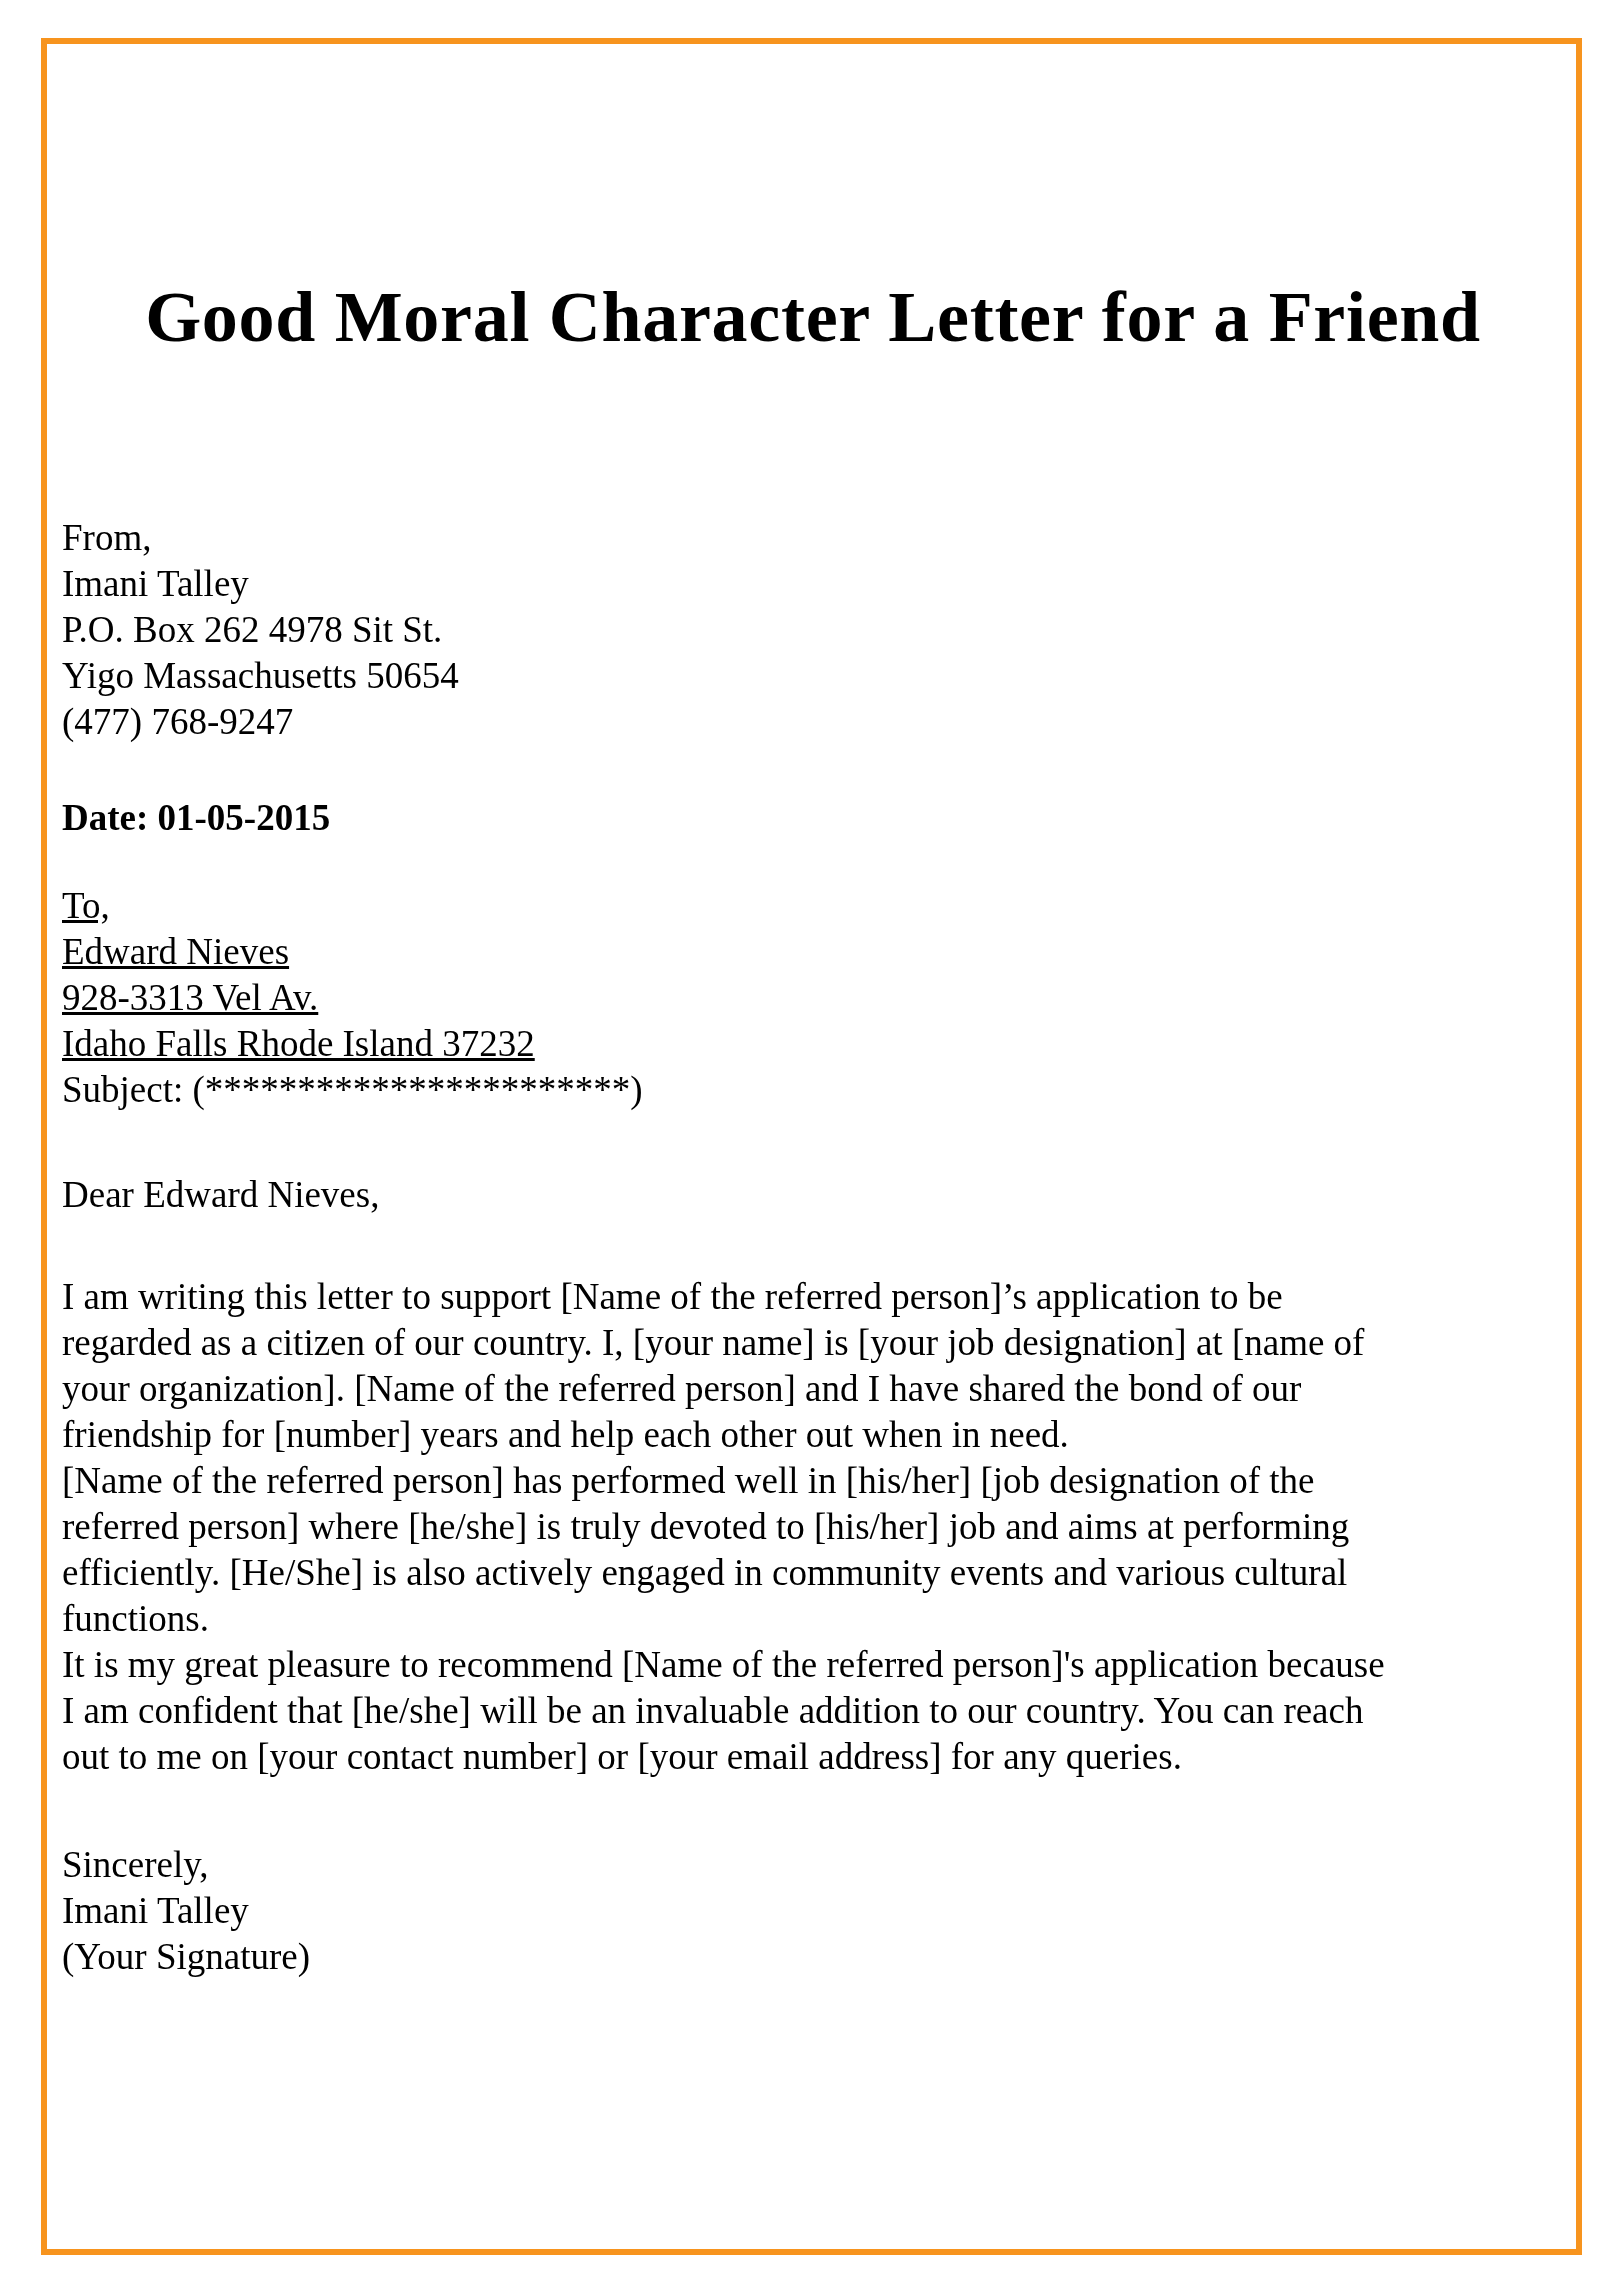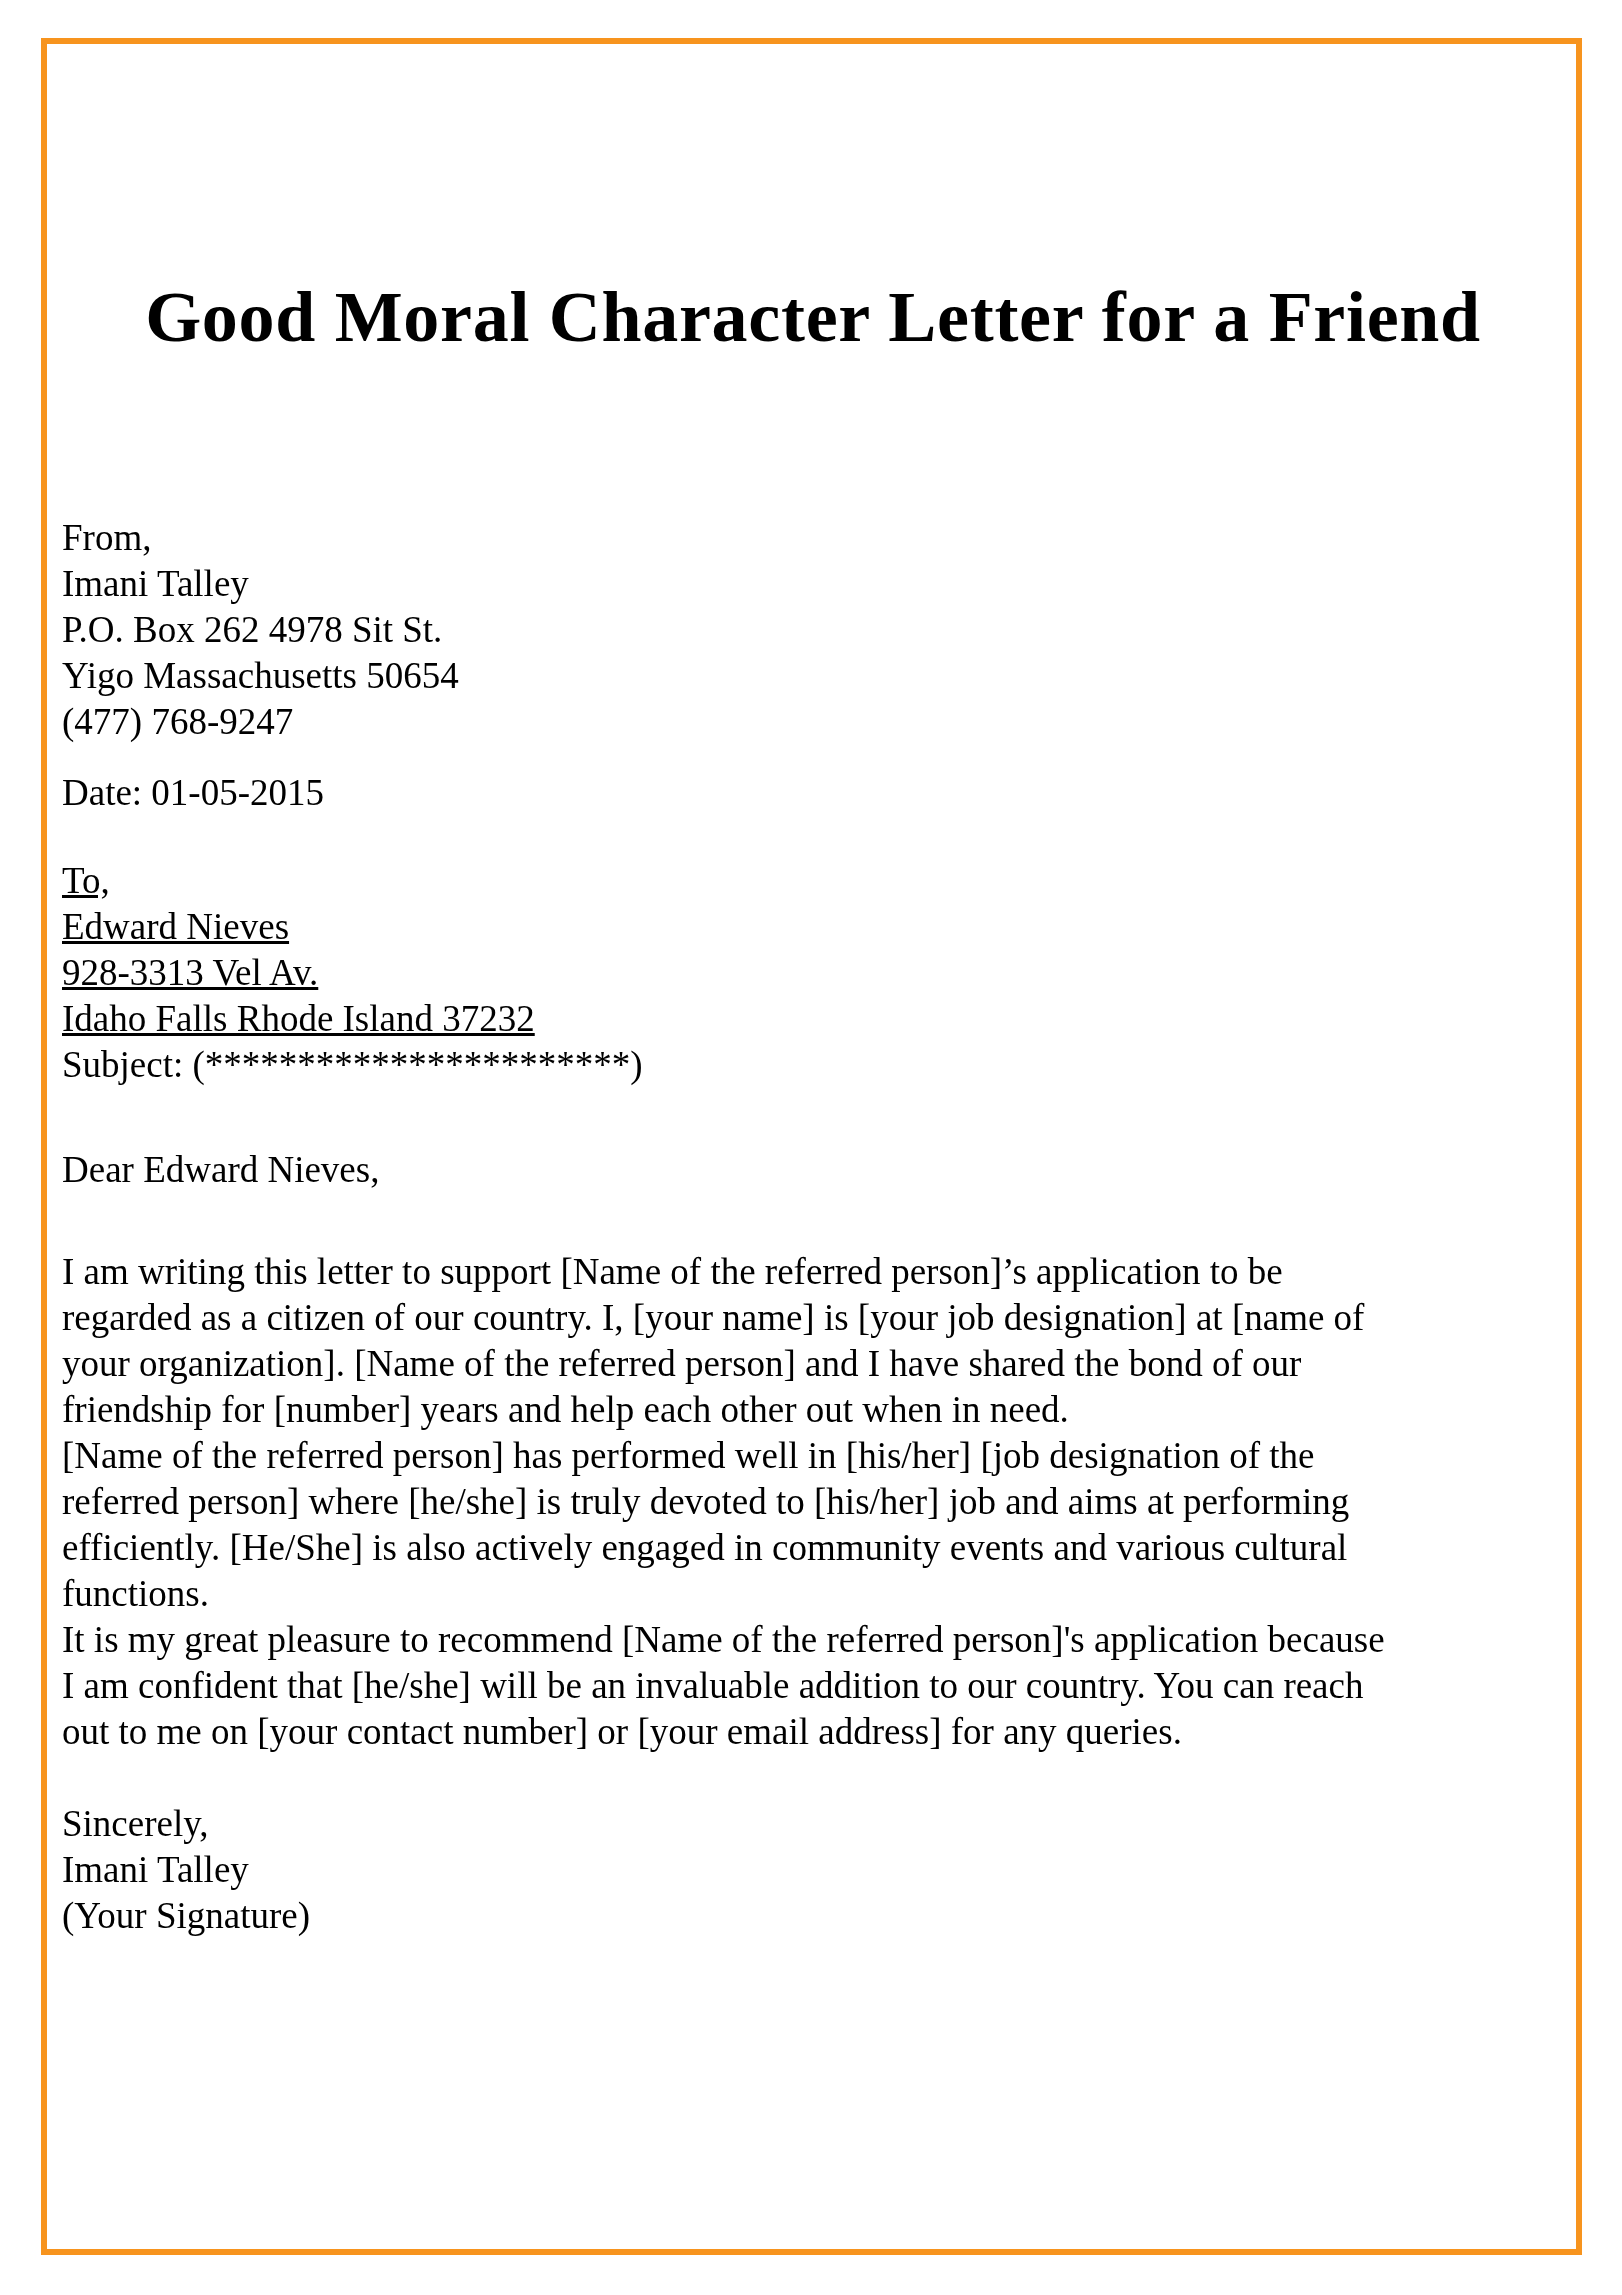--- a/index.html
+++ b/index.html
@@ -37,26 +37,26 @@
     font-weight:bold;
     text-align:center;
     letter-spacing:0.7px;
   }
   .block{
     font-size:37px;
     line-height:46px;
     white-space:pre-line;
   }
   .sender{margin-top:160px;}
-  .date{margin-top:25px;}
+  .date{margin-top:50px;font-weight:bold;}
   .recipient{margin-top:42px;text-decoration:underline;}
   .subject{}
   .salutation{margin-top:59px;}
   .letter-body{margin-top:56px;}
-  .closing{margin-top:46px;}
+  .closing{margin-top:62px;}
 
   
   .logo{
     position:absolute;
     left:1230px;top:1927px;
     width:340px;height:330px;
   }
   .logo svg{position:absolute;left:0;top:0;}
   .ring,.swoosh-line{stroke:var(--logo-orange);}
   .feather-fill{fill:var(--logo-orange);}

